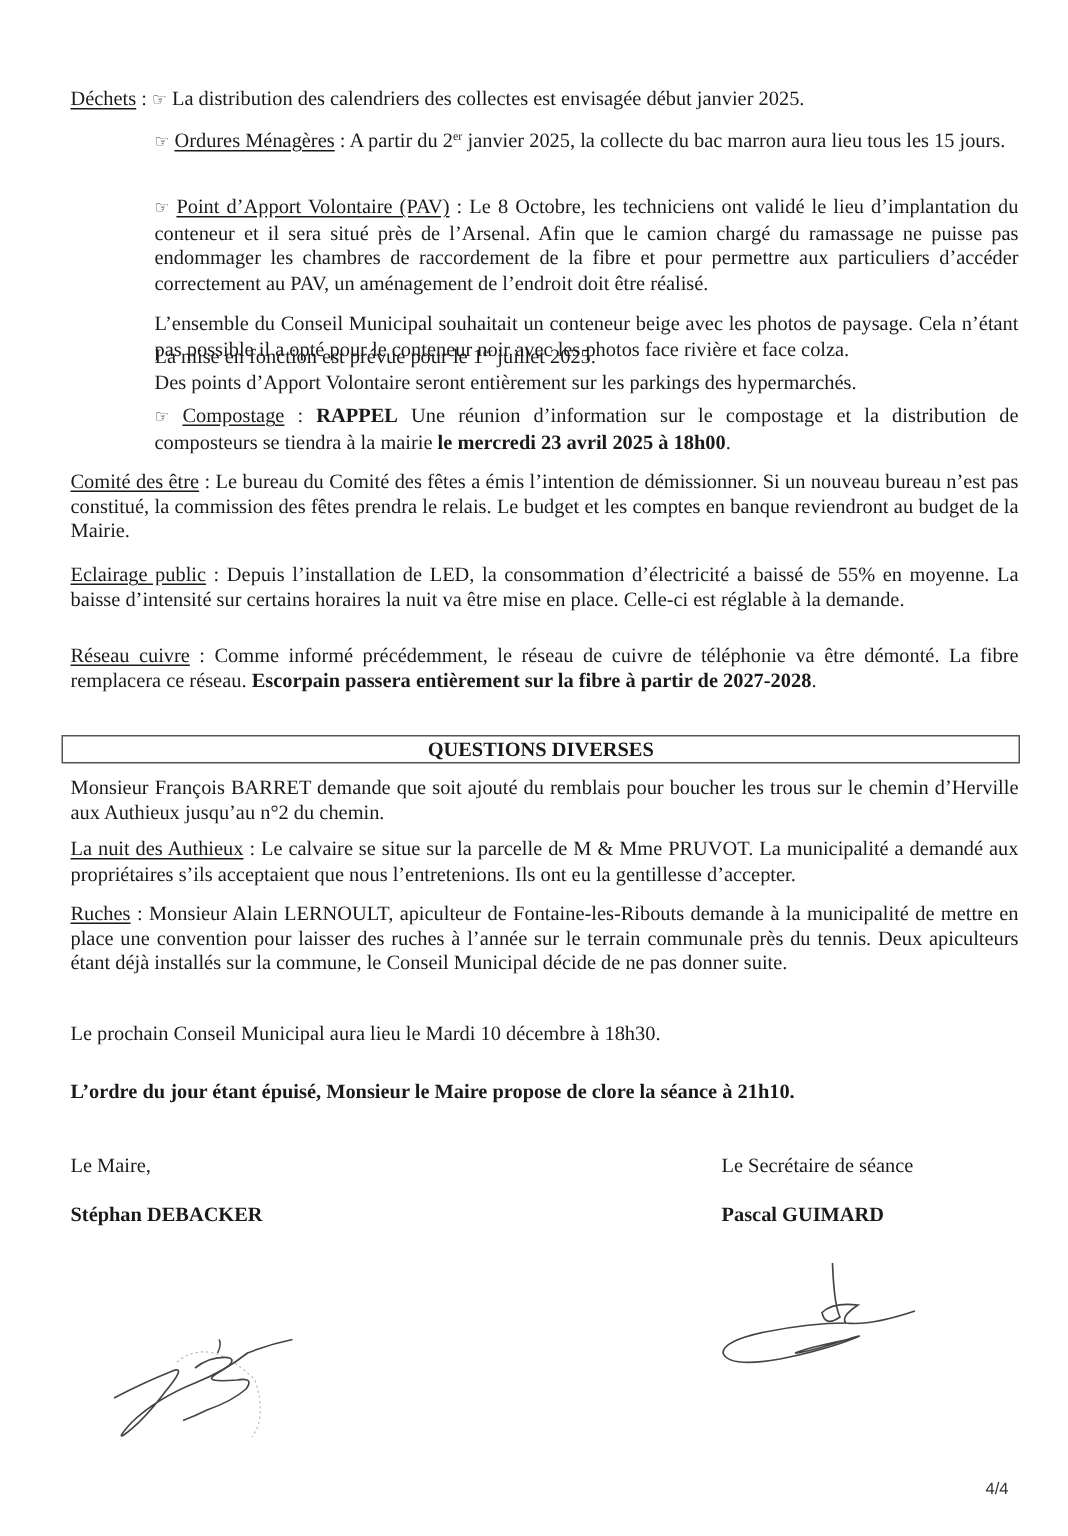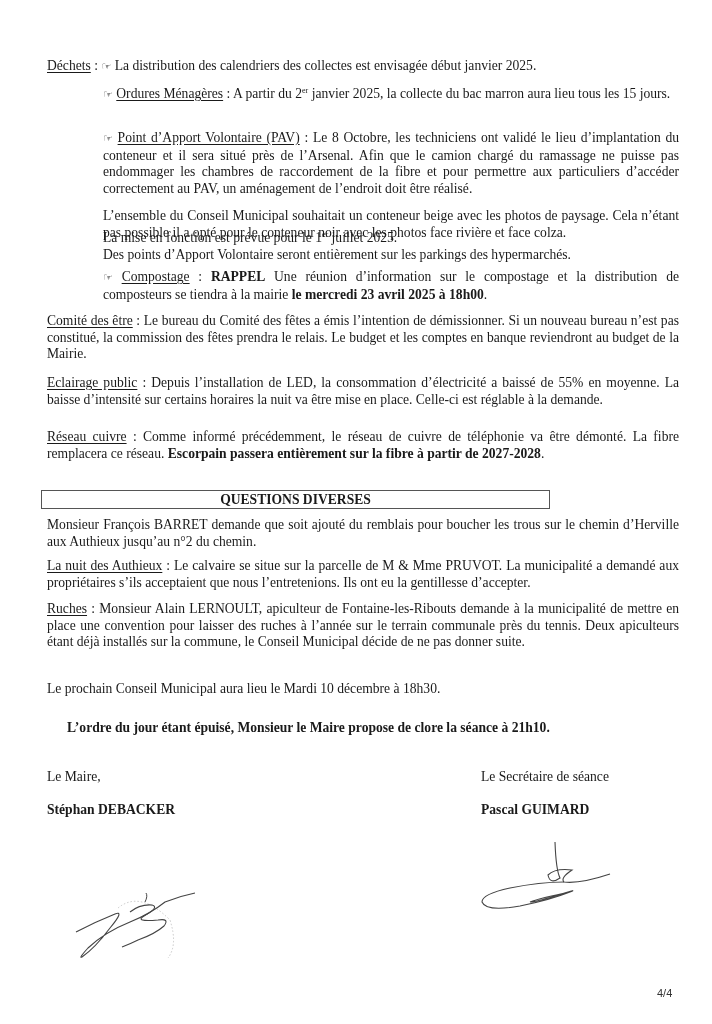--- a/index.html
+++ b/index.html
@@ -8,21 +8,21 @@
     font-family:"Liberation Serif", serif; color:#1a1a1a;
     font-size:13.6px; line-height:16.6px;
   }
   .p { position:absolute; left:47px; width:632px; text-align:justify; }
   .ind { left:103px; width:576px; }
   .u { text-decoration:underline; text-underline-offset:2px; }
   .b { font-weight:bold; }
   .hand { font-family:"DejaVu Sans", sans-serif; font-size:11px; }
   sup { font-size:8px; line-height:0; vertical-align:5px; }
   .box {
-    position:absolute; left:41px; top:490px; width:509px; height:19px;
+    position:absolute; left:41px; top:490px; width:639px; height:19px;
     border:1.5px solid #555; box-sizing:border-box; text-align:center;
     font-weight:bold; font-size:13.6px; line-height:17px;
   }
   .sig { position:absolute; }
   .pagenum { position:absolute; left:657px; top:985px; font-family:"Liberation Sans", sans-serif; font-size:11px; color:#333; }
 </style>
 </head>
 <body>
 
 <div class="p" style="top:58px;">
@@ -74,21 +74,21 @@
 <div class="p" style="top:558px;">
   <span class="u">La nuit des Authieux</span><span> : Le calvaire se situe sur la parcelle de M &amp; Mme PRUVOT. La municipalité a demandé aux propriétaires s’ils acceptaient que nous l’entretenions. Ils ont eu la gentillesse d’accepter.</span>
 </div>
 
 <div class="p" style="top:601px;">
   <span class="u">Ruches</span><span> : Monsieur Alain LERNOULT, apiculteur de Fontaine-les-Ribouts demande à la municipalité de mettre en place une convention pour laisser des ruches à l’année sur le terrain communale près du tennis. Deux apiculteurs étant déjà installés sur la commune, le Conseil Municipal décide de ne pas donner suite.</span>
 </div>
 
 <div class="p" style="top:681px;">Le prochain Conseil Municipal aura lieu le Mardi 10 décembre à 18h30.</div>
 
-<div class="p b" style="top:720px;margin-left:20px;">L’ordre du jour étant épuisé, Monsieur le Maire propose de clore la séance à 21h10.</div>
+<div class="p b" style="top:720px;">L’ordre du jour étant épuisé, Monsieur le Maire propose de clore la séance à 21h10.</div>
 
 <div class="sig" style="left:47px; top:769px;">Le Maire,</div>
 <div class="sig b" style="left:47px; top:802px;">Stéphan DEBACKER</div>
 <div class="sig" style="left:481px; top:769px;">Le Secrétaire de séance</div>
 <div class="sig b" style="left:481px; top:802px;">Pascal GUIMARD</div>
 
 <svg class="sig" style="left:60px; top:860px;" width="140" height="110" viewBox="0 0 140 110">
   <path d="M58 48 Q80 30 110 60 Q118 85 108 98" fill="none" stroke="#bbb" stroke-width="0.8" stroke-dasharray="1.5 2"></path>
   <path d="M16 72 Q35 62 55 54 Q65 50 50 68 Q35 88 22 97 Q18 99 28 88 Q45 72 70 62 Q90 54 105 42 Q120 36 135 33" fill="none" stroke="#444" stroke-width="1.1"></path>
   <path d="M70 52 Q80 44 92 45 Q100 47 84 56 Q74 62 98 60 Q110 58 104 66 Q95 74 78 80 Q70 84 62 87" fill="none" stroke="#444" stroke-width="1.1"></path>

